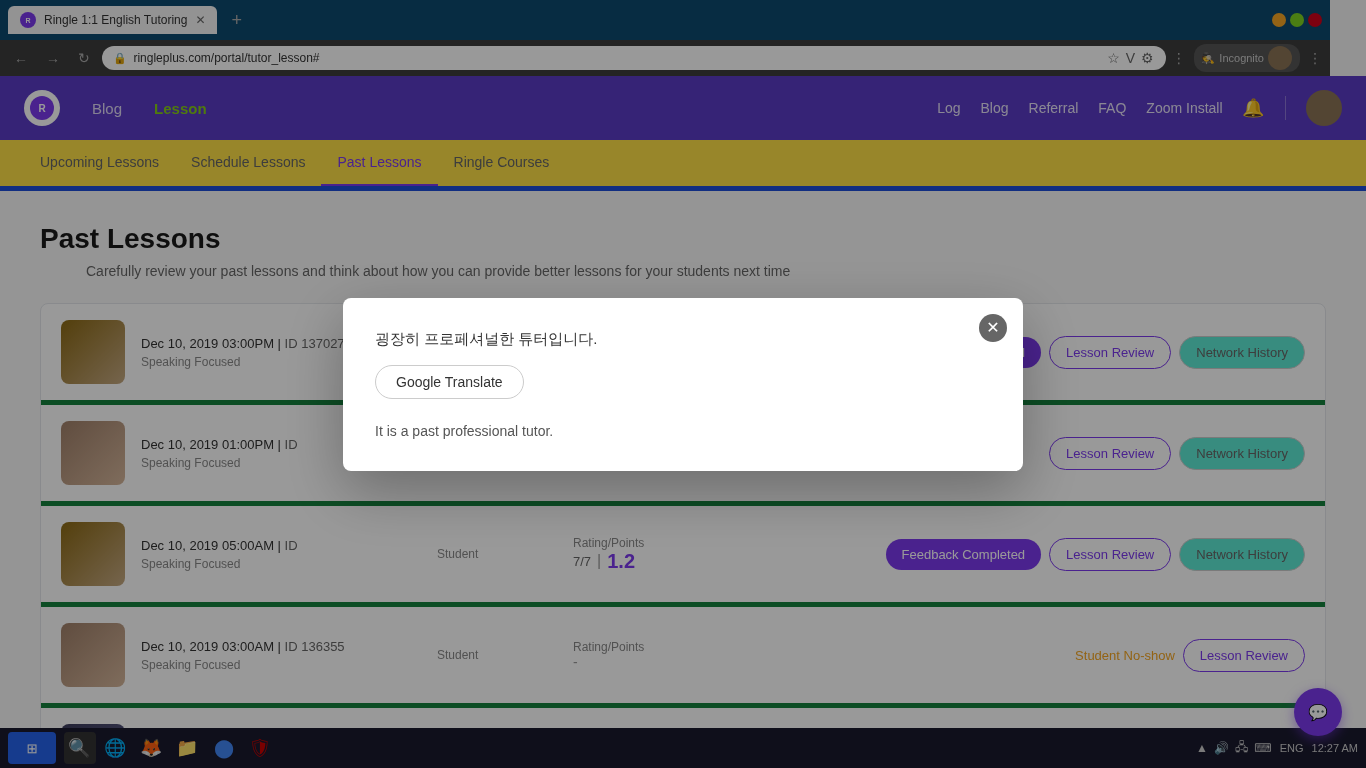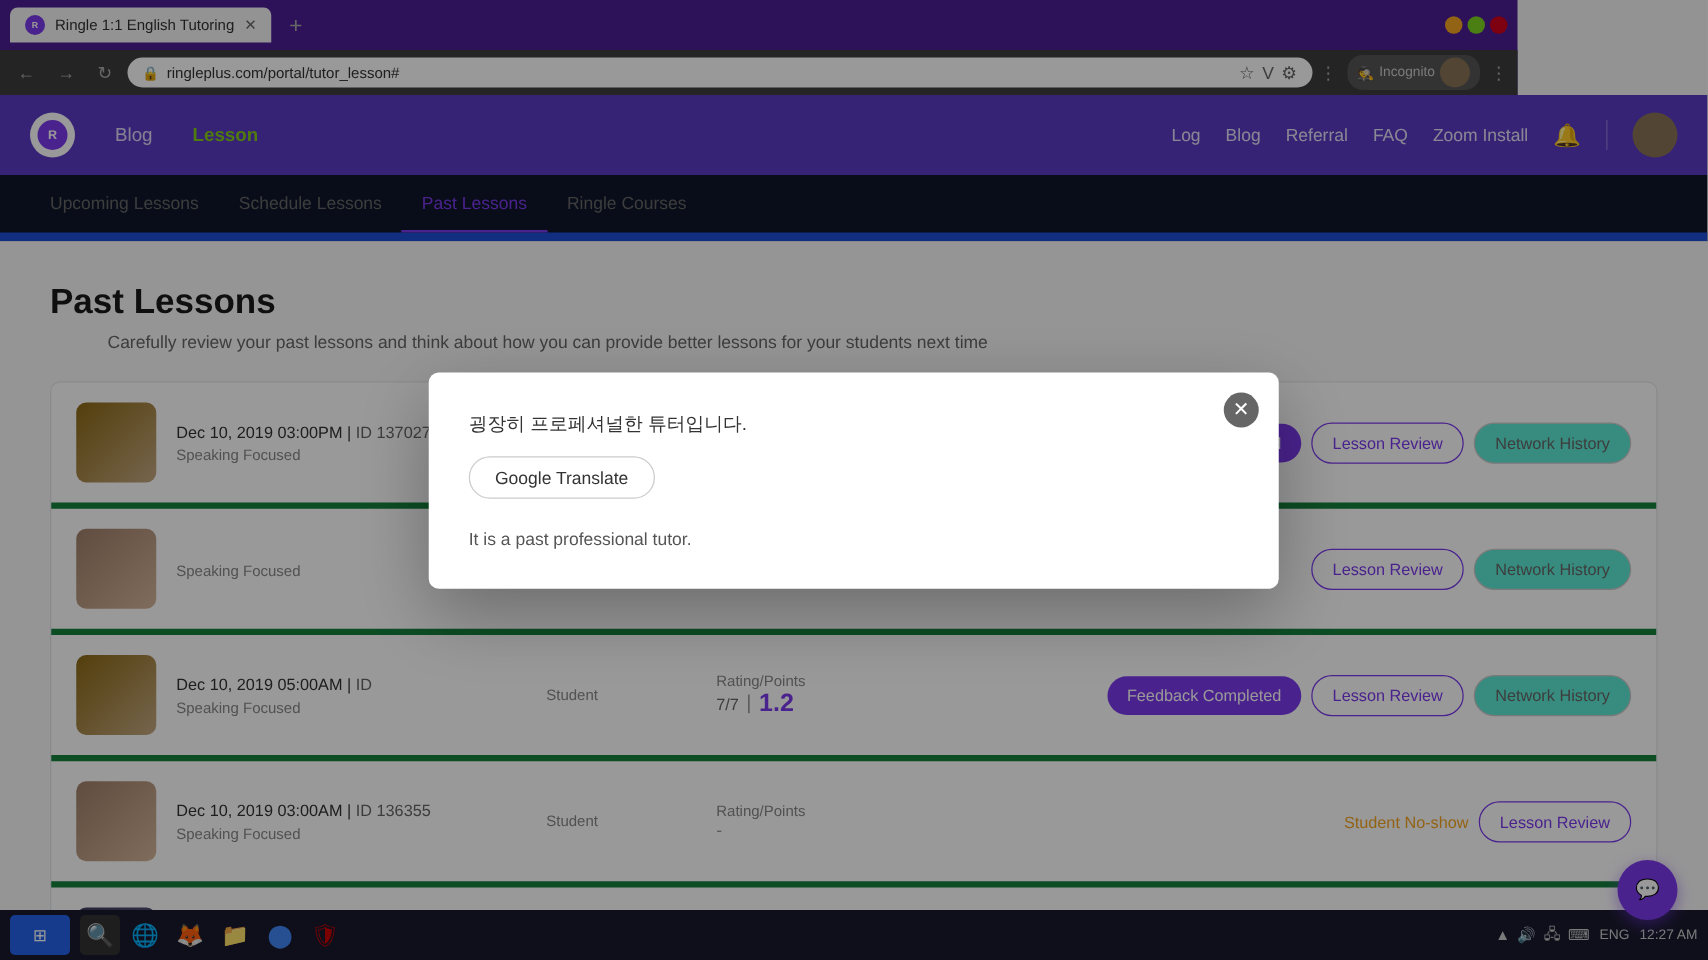--- a/index.html
+++ b/index.html
@@ -1,19 +1,19 @@
 <!DOCTYPE html>
 <html><head>
   <meta charset="utf-8">
   <style>
     * { box-sizing: border-box; margin: 0; padding: 0; }
     body { font-family: -apple-system, BlinkMacSystemFont, 'Segoe UI', sans-serif; background: #f5f5f5; }
 
     
-    .browser-chrome { background: #4c1d95; width: 1214px; }
+    .browser-chrome { background: #0c4a6e; width: 1330px; }
     .browser-titlebar { display: flex; align-items: center; padding: 6px 8px; gap: 8px; }
     .browser-tab { background: #3c3c3c; border-radius: 6px 6px 0 0; padding: 6px 12px; display: flex; align-items: center; gap: 8px; min-width: 200px; }
     .browser-tab.active { background: #f5f5f5; }
     .tab-favicon { width: 16px; height: 16px; border-radius: 50%; background: #7c3aed; display: flex; align-items: center; justify-content: center; }
     .tab-title { font-size: 12px; color: #333; flex: 1; }
     .tab-close { font-size: 12px; color: #666; cursor: pointer; }
     .new-tab-btn { background: none; border: none; color: #aaa; font-size: 18px; cursor: pointer; padding: 2px 6px; }
     .window-controls { margin-left: auto; display: flex; gap: 4px; }
     .win-btn { width: 14px; height: 14px; border-radius: 50%; border: none; cursor: pointer; }
     .win-minimize { background: #f5a623; }
@@ -39,21 +39,21 @@
     .nav-links { display: flex; gap: 32px; align-items: center; flex: 1; }
     .nav-link { color: rgba(255,255,255,0.8); font-size: 15px; text-decoration: none; cursor: pointer; }
     .nav-link.active { color: #84cc16; font-weight: 700; }
     .nav-right { display: flex; align-items: center; gap: 20px; }
     .nav-right-link { color: rgba(255,255,255,0.85); font-size: 14px; cursor: pointer; }
     .nav-bell { color: white; font-size: 18px; cursor: pointer; }
     .nav-divider { width: 1px; height: 24px; background: rgba(255,255,255,0.3); }
     .nav-avatar { width: 36px; height: 36px; border-radius: 50%; background: #8b7355; overflow: hidden; }
 
     
-    .sub-nav { background: #0f172a; border-bottom: 7px solid #1d4ed8; display: flex; padding: 0 24px; text-align: center; }
+    .sub-nav { background: #fde047; border-bottom: 5px solid #1d4ed8; display: flex; padding: 0 24px; text-align: center; }
     .sub-nav-item { padding: 14px 16px; font-size: 14px; color: #666; cursor: pointer; border-bottom: 2px solid transparent; }
     .sub-nav-item.active { color: #7c3aed; border-bottom-color: #7c3aed; font-weight: 500; }
 
     
     .main-content { padding: 32px 40px; background: #f9f9f9; min-height: 500px; position: relative; }
     .page-title { font-size: 28px; font-weight: 600; color: #1a1a1a; margin-bottom: 8px; }
     .page-subtitle { font-size: 14px; color: #666; margin-bottom: 24px; margin-left: 46px; }
 
     
     .lessons-container { background: white; border-radius: 8px; border: 1px solid #e5e7eb; }
@@ -204,20 +204,25 @@
       <div class="lesson-actions">
         <button class="btn-feedback-completed">Feedback Completed</button>
         <button class="btn-lesson-review">Lesson Review</button>
         <button class="btn-network-history">Network History</button>
       </div>
     </div>
 
     <div class="lesson-row">
       <div class="lesson-thumbnail thumb-2"></div>
       <div class="lesson-info">
+        <div class="lesson-meta">
+          <span>Dec 10, 2019 01:00PM</span>
+          <span> | </span>
+          <span class="lesson-id">ID</span>
+        </div>
         <div class="lesson-type">Speaking Focused</div>
       </div>
       <div class="lesson-student">
         <div class="lesson-student-label">Student</div>
       </div>
       <div class="lesson-rating"></div>
       <div class="lesson-actions">
         <button class="btn-lesson-review">Lesson Review</button>
         <button class="btn-network-history">Network History</button>
       </div>

